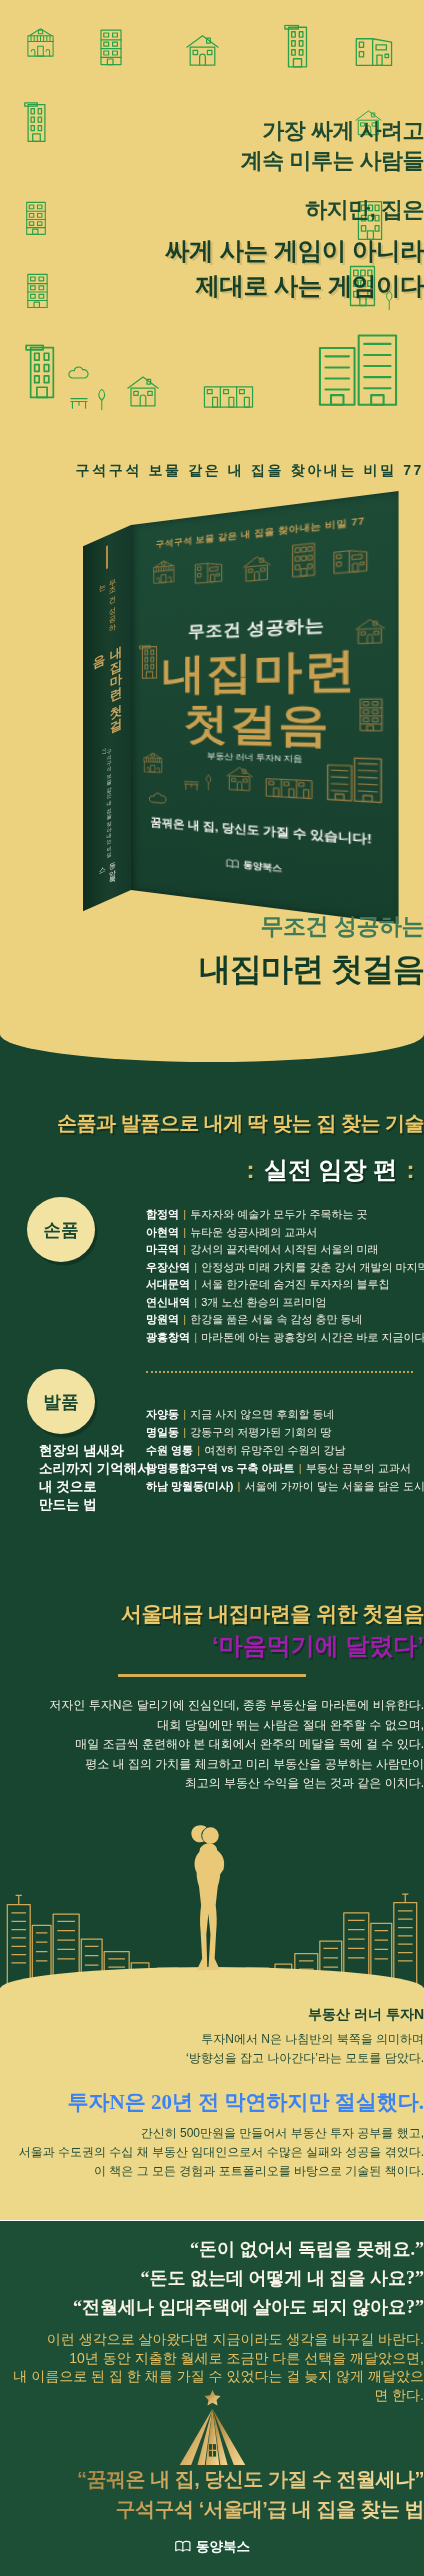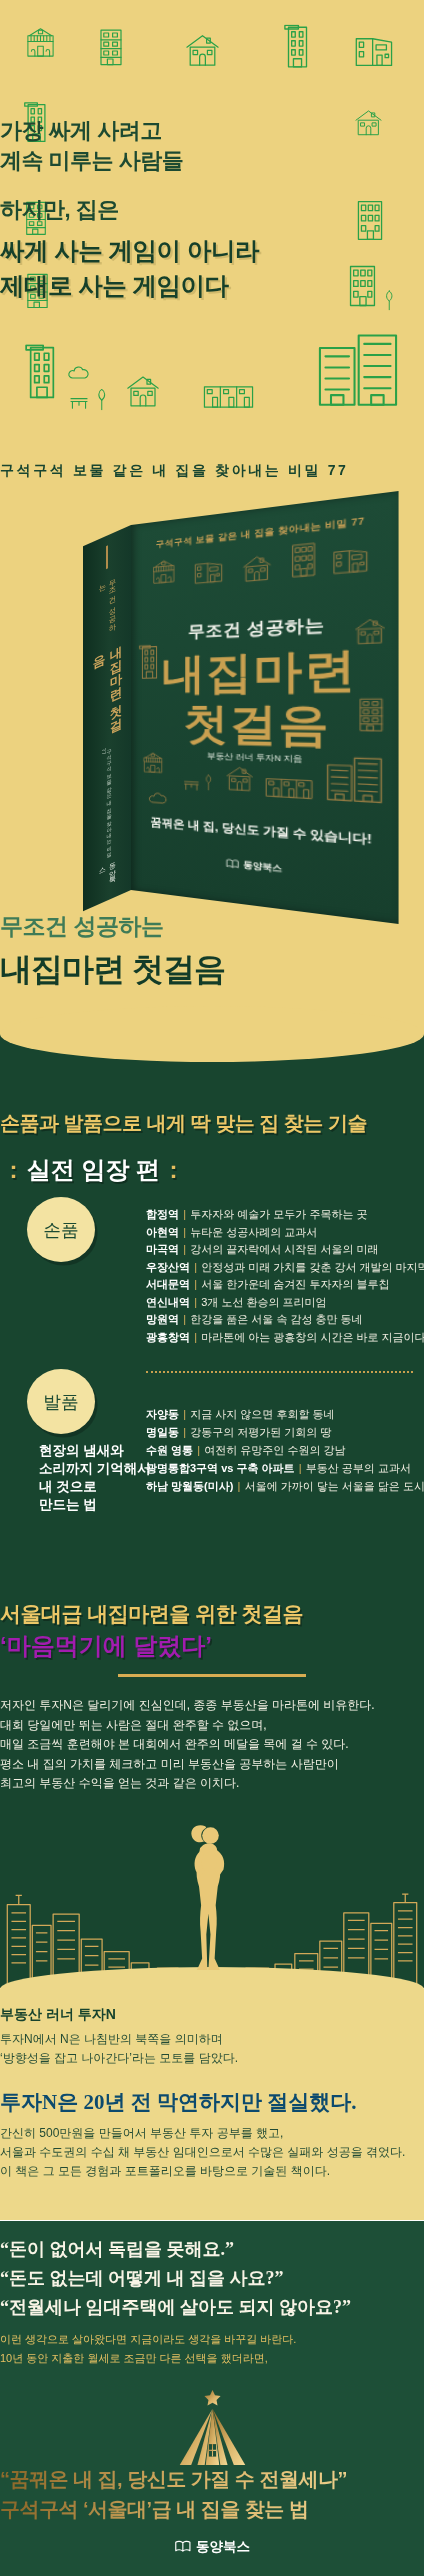--- a/index.html
+++ b/index.html
@@ -8,21 +8,21 @@
   
   .sec{position:absolute;left:0;width:424px;}
   .sec-a{top:0;height:1034px;background:#ecd27f;}
   .sec-b{top:1034px;height:954px;background:#18452f;}
   .sec-b::before{content:"";position:absolute;top:-28px;left:0;width:424px;height:56px;
                  background:#ecd27f;border-radius:50%;}
   .sec-c{top:1967px;height:253px;background:#edd88a;z-index:2;
          border-radius:212px 212px 0 0 / 22px 22px 0 0;}
   .sec-d{top:2221px;height:355px;background:#1d4f37;z-index:2;}
   
-  .tc{position:absolute;left:0;width:424px;text-align:left;z-index:5;}
+  .tc{position:absolute;left:0;width:424px;text-align:right;z-index:5;}
   .hero-line{font-size:22px;font-weight:600;color:#1d4a31;letter-spacing:-0.5px;}
   .hero-bold{font-size:24.5px;font-weight:900;color:#16402a;letter-spacing:-0.5px;
              text-shadow:2.1px 2.1px 0 rgba(90,75,20,.18);}
   .tagline{font-size:14px;font-weight:800;color:#174530;letter-spacing:2.6px;}
   .title-sub{font-size:23px;font-weight:600;color:#3f7b57;letter-spacing:-0.5px;}
   .title-main{font-size:32px;font-weight:900;color:#133c28;letter-spacing:-1px;}
   
   .icon{position:absolute;z-index:4;color:#2aa148;}
   .icon svg{display:block;width:100%;height:100%;}
   .g-icon{color:#a08045;opacity:.9;}
@@ -53,47 +53,47 @@
   .cov-pub{top:323px;display:flex;justify-content:center;align-items:center;gap:3.1px;
            color:#eef2ea;font-size:8.3px;font-weight:700;}
   
   .b-head{font-size:20px;font-weight:800;color:#ecc767;letter-spacing:-0.5px;
           text-shadow:1.6px 2.1px 0 rgba(0,0,0,.3);}
   .b-sub{font-size:24px;font-weight:800;color:#fff;text-shadow:1.6px 2.1px 0 rgba(0,0,0,.3);}
   .b-sub .colon{color:#e5bd5e;margin:0 9.4px;font-weight:900;}
   .badge{position:absolute;left:27px;width:68px;height:65px;border-radius:50%;
          background:#f3e3a2;z-index:5;display:flex;align-items:center;justify-content:center;
          box-shadow:2.6px 3.6px 0 rgba(0,0,0,.22);}
-  .badge span{font-size:17.7px;font-weight:400;color:#1b4a33;}
+  .badge span{font-size:17.7px;font-weight:700;color:#1b4a33;}
   .gdesc{position:absolute;left:39px;width:109px;z-index:5;font-size:13.5px;font-weight:700;
          color:#fff;line-height:18px;text-align:left;}
   .glist{position:absolute;left:146px;width:276px;z-index:5;text-align:left;white-space:nowrap;}
   .glist .row{color:#f2efe2;}
   .l1 .row{font-size:11px;line-height:17.5px;}
   .l2 .row{font-size:11px;line-height:18px;}
   .row .place{font-weight:800;color:#fff;}
   .row .sep{color:#d8b05c;margin:0 4.2px;font-weight:400;}
   .dotline{position:absolute;left:146px;top:1371px;width:267px;height:0;
            border-top:2.1px dotted #c89f4e;z-index:5;}
   .m-h1{font-size:21px;font-weight:800;color:#ecc767;letter-spacing:-0.5px;
         text-shadow:1.6px 2.1px 0 rgba(0,0,0,.3);}
   .m-h2{font-size:24px;font-weight:800;color:#a21caf;text-shadow:1.6px 2.1px 0 rgba(0,0,0,.3);}
   .rule{position:absolute;left:118px;top:1674px;width:188px;height:2.6px;background:#d8ac52;z-index:5;}
   .para{font-size:12px;line-height:19.5px;color:#f4f1e4;}
   .skyline{position:absolute;left:0;top:1889px;width:424px;height:99px;z-index:1;color:#d3a958;}
   .runner{position:absolute;left:177px;top:1822px;width:68px;height:151px;z-index:3;}
   
   .c-name{font-size:14px;font-weight:800;color:#17432d;}
   .c-intro{font-size:12px;line-height:19px;color:#224b34;}
-  .c-serif{font-family:"Liberation Serif",serif;font-size:21px;font-weight:600;color:#0c4a6e;}
+  .c-serif{font-family:"Liberation Serif",serif;font-size:21px;font-weight:600;color:#3b82f6;}
   .c-story{font-size:12px;line-height:19px;color:#224b34;}
   
   .quotes{font-family:"Liberation Serif",serif;font-size:18px;line-height:29px;
           color:#f8f4e6;font-weight:600;}
-  .advice{font-size:11px;line-height:18.5px;color:#e5c062;}
+  .advice{font-size:14px;line-height:18.5px;color:#e5c062;}
   .tent{position:absolute;left:168px;top:2389px;width:89px;height:78px;z-index:5;}
   .slogan{font-size:20px;font-weight:900;letter-spacing:-0.5px;color:#d9b264;}
   @supports (-webkit-background-clip:text){
     .slogan{background:linear-gradient(100deg,#8f6b2c 5%,#d9b267 45%,#f0d694 90%);
             -webkit-background-clip:text;background-clip:text;color:transparent;}
   }
   .pub{display:flex;justify-content:center;align-items:center;gap:4.2px;color:#fff;
        font-size:13.5px;font-weight:800;}
 </style>
 </head>
@@ -537,21 +537,22 @@
 
   <div class="sec sec-d"></div>
 
   <div class="tc quotes" style="top:2235px">
     <div>“돈이 없어서 독립을 못해요.”</div>
     <div>“돈도 없는데 어떻게 내 집을 사요?”</div>
     <div>“전월세나 임대주택에 살아도 되지 않아요?”</div>
   </div>
   <div class="tc advice" style="top:2330px">
     <div>이런 생각으로 살아왔다면 지금이라도 생각을 바꾸길 바란다.</div>
-    <div>10년 동안 지출한 월세로 조금만 다른 선택을 했더라면,</div>
+    <div>10년 동안 지출한 월세로 조금만 다른 선택을 깨달았으면,</div>
+    <div>내 이름으로 된 집 한 채를 가질 수 있었다는 걸 늦지 않게 깨달았으면 한다.</div>
   </div>
 
   <svg class="tent" viewBox="0 0 170 150">
     <g fill="url(#goldGrad)">
       <path d="M85 2 l4.8 9.8 10.8 1.6 -7.8 7.6 1.8 10.7 -9.6 -5.1 -9.6 5.1 1.8 -10.7 -7.8 -7.6 10.8 -1.6 Z"></path>
       <path d="M85 38 L22 146 H44 Z"></path>
       <path d="M85 38 L56 146 H70 Z"></path>
       <path d="M85 38 L72 146 H98 Z"></path>
       <path d="M85 38 L100 146 H114 Z"></path>
       <path d="M85 38 L126 146 H148 Z"></path>

